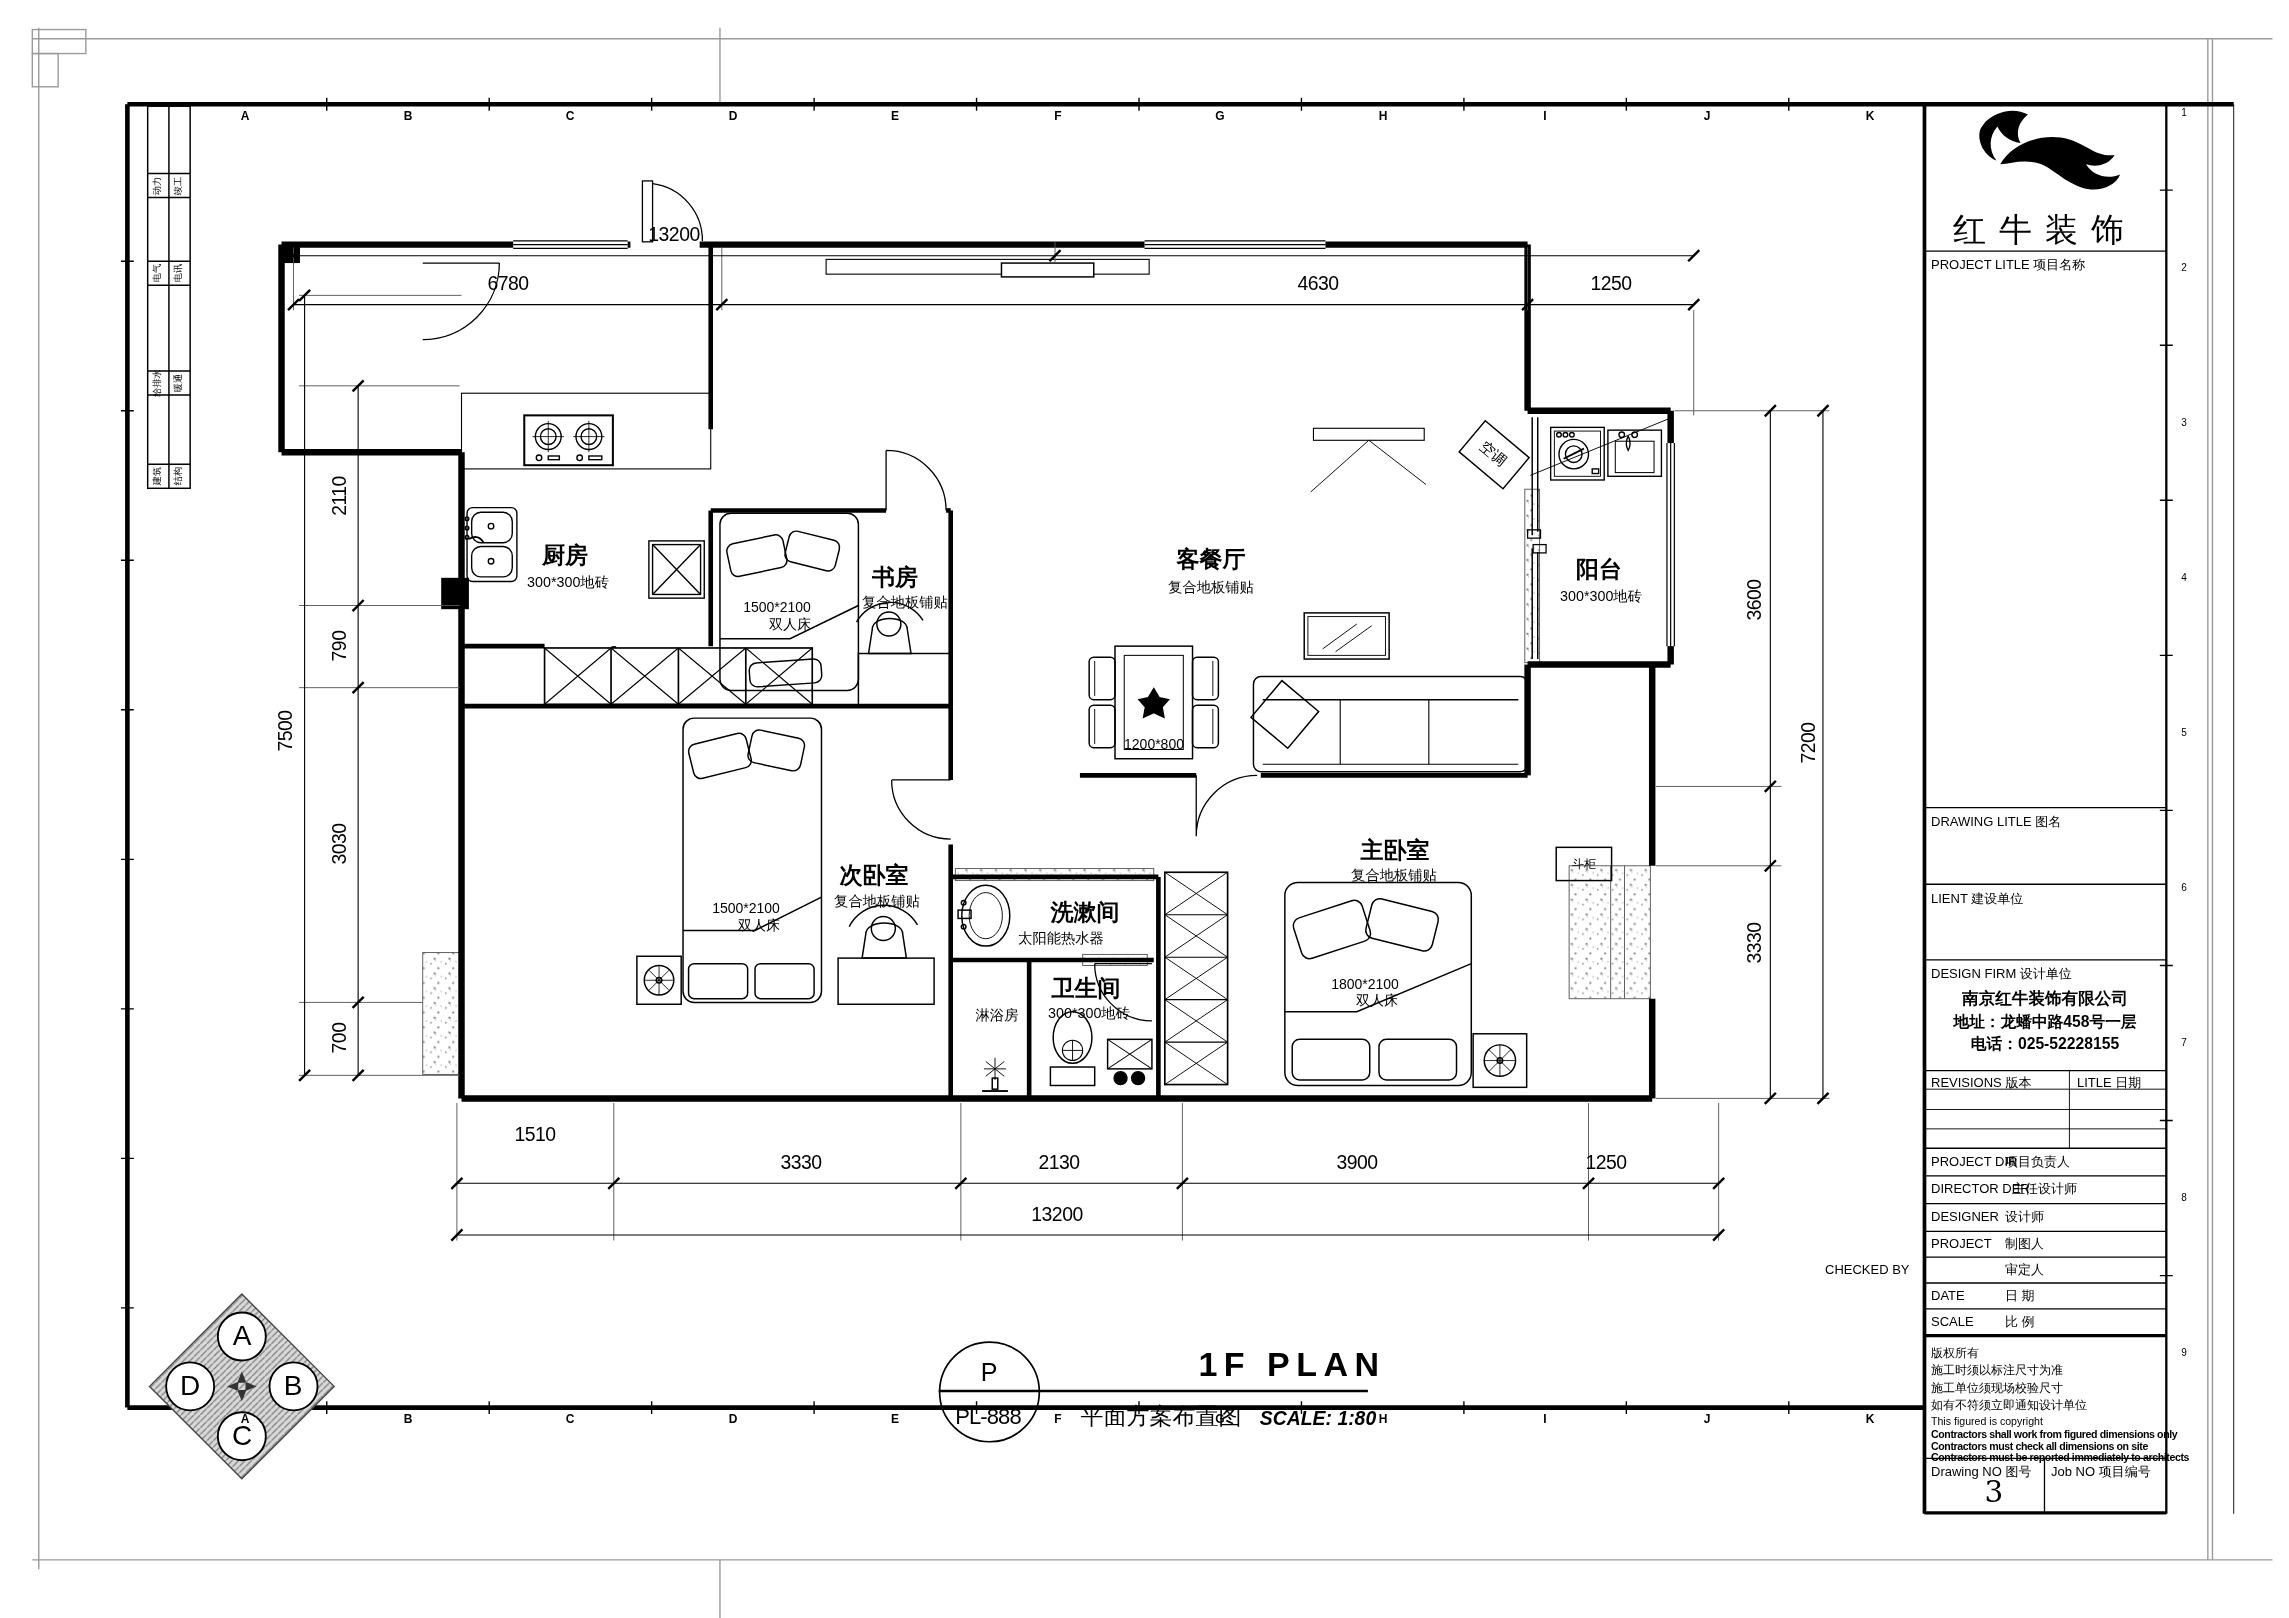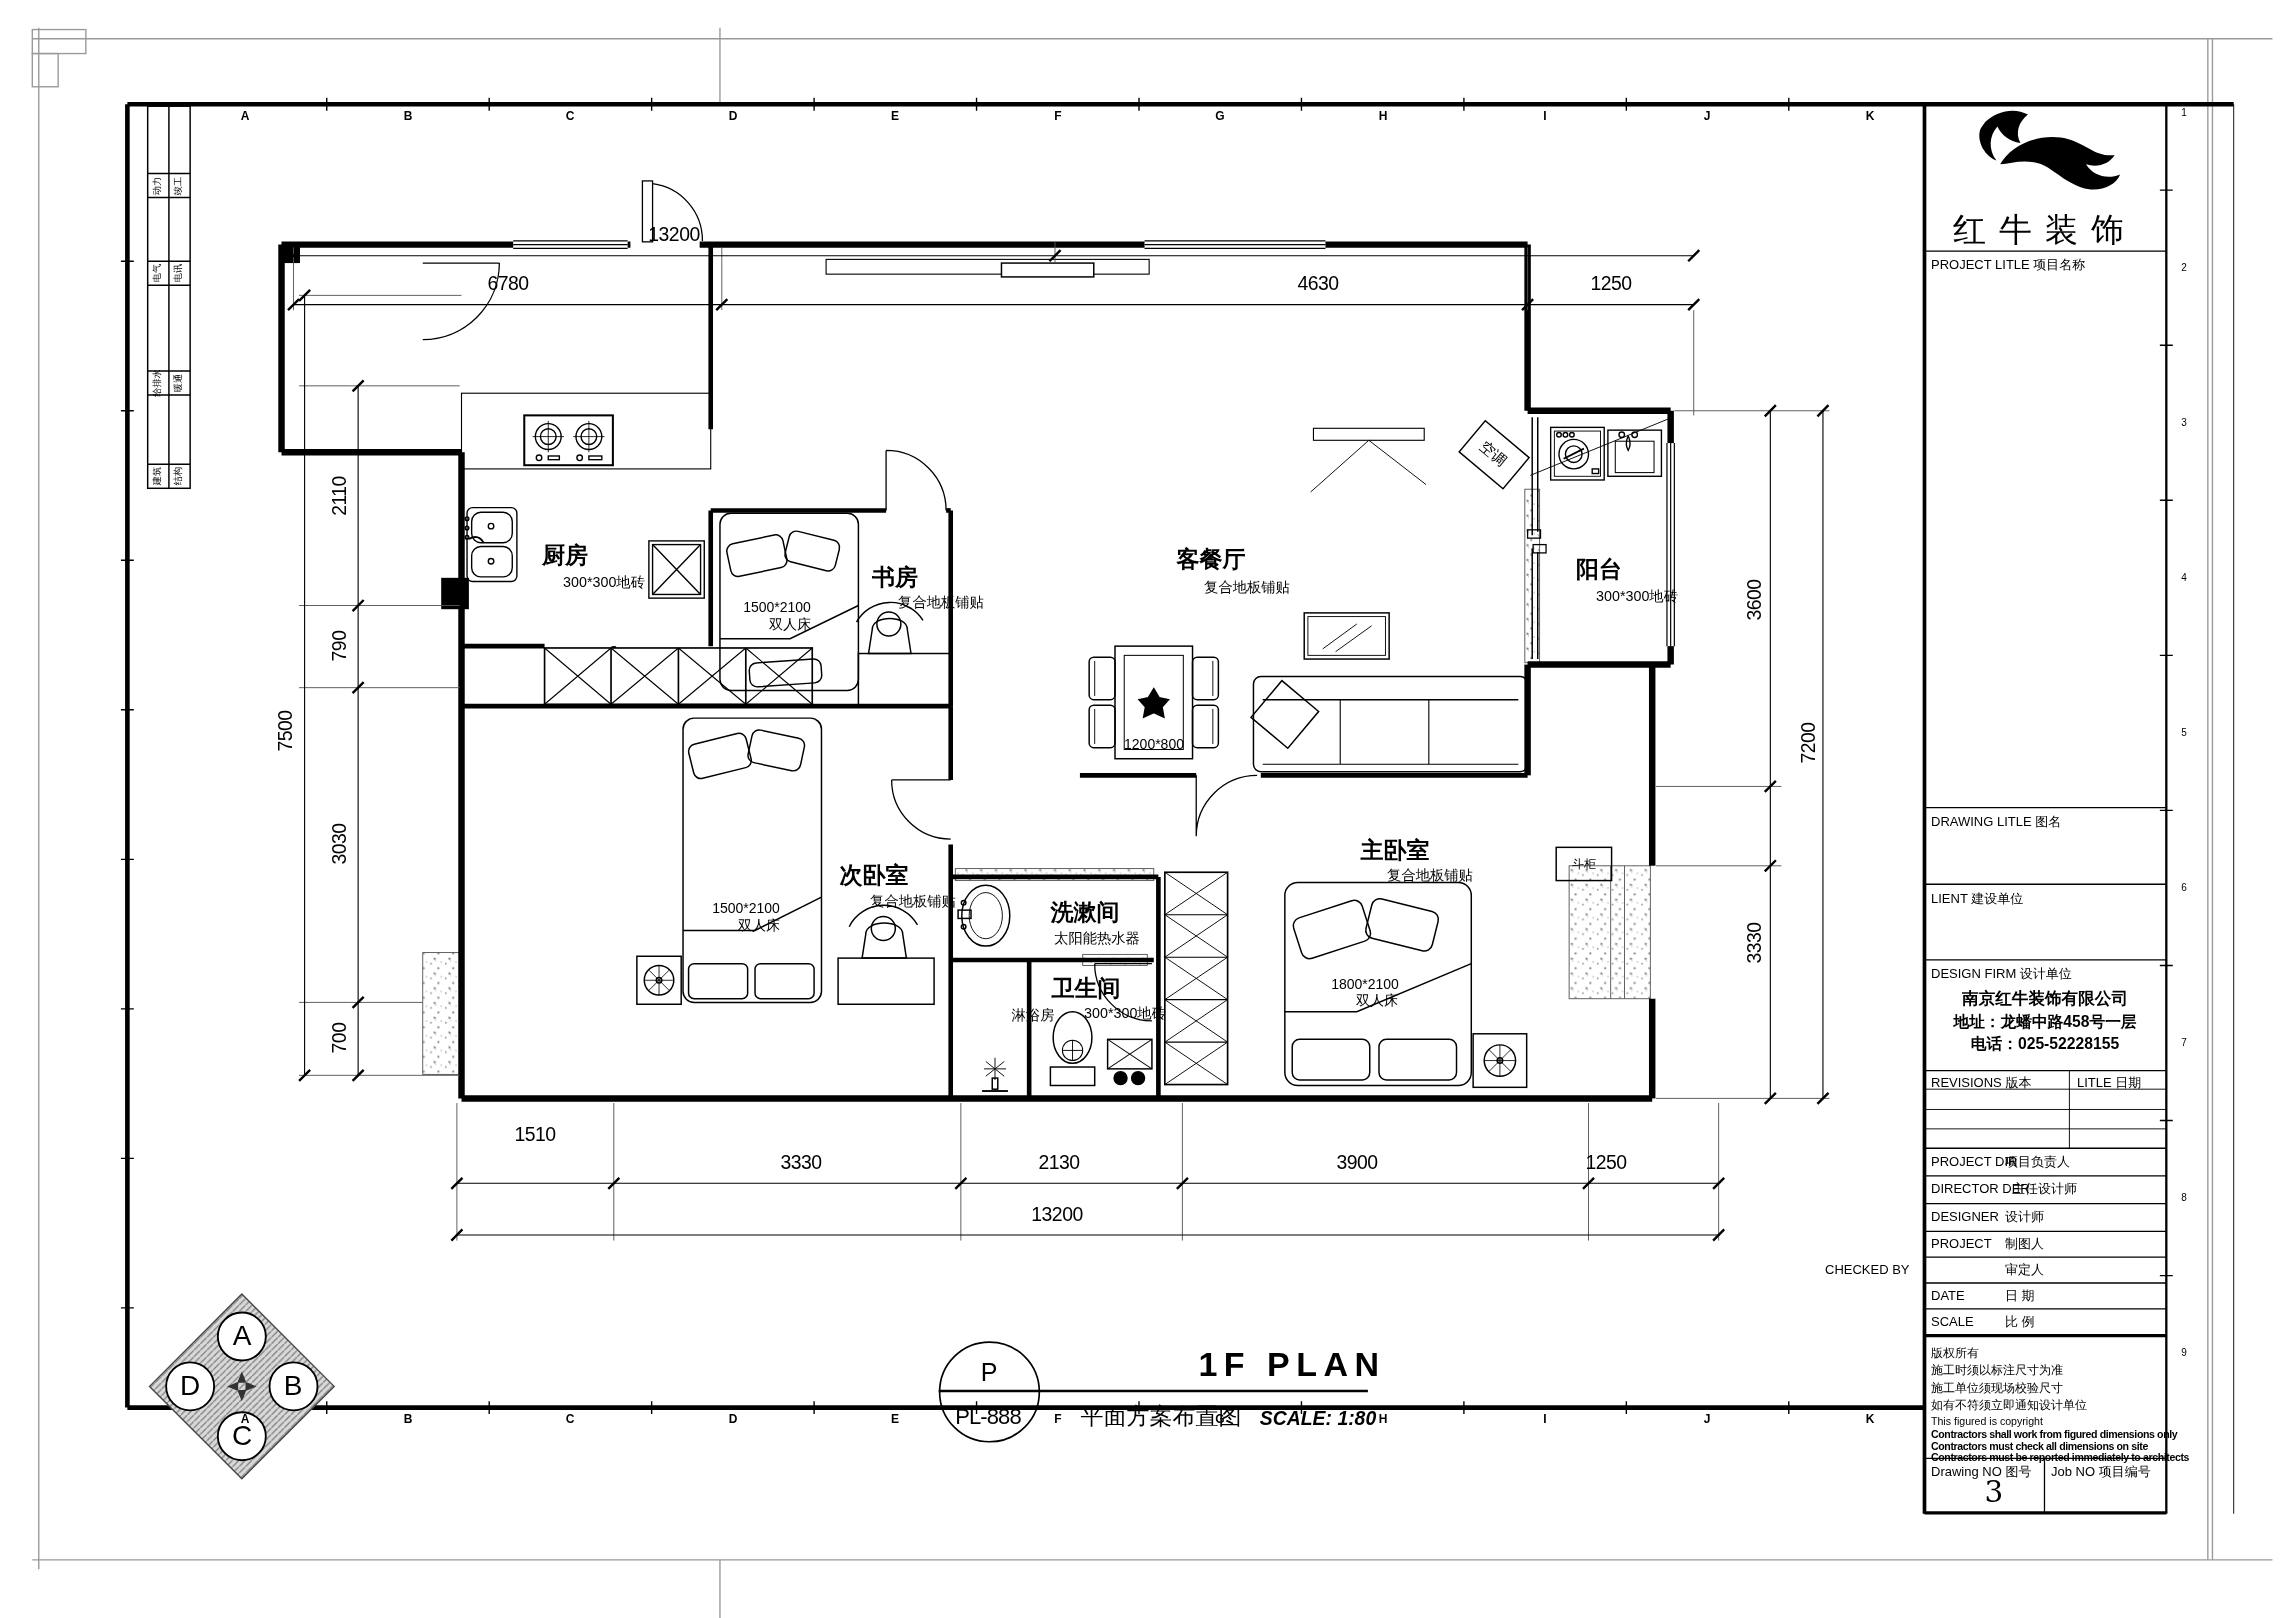--- a/index.html
+++ b/index.html
@@ -3,21 +3,21 @@
 <meta charset="utf-8">
 <style>
   html,body{margin:0;padding:0;background:#fff;}
   .canvas{position:relative;width:2290px;height:1619px;background:#ffffff;
           font-family:"Liberation Sans",sans-serif;overflow:hidden;}
   .t{position:absolute;transform:translate(-50%,-50%);white-space:nowrap;line-height:1;color:#000;}
   .rt{position:absolute;transform:translate(-50%,-50%) rotate(-90deg);white-space:nowrap;line-height:1;color:#000;}
   .la{position:absolute;white-space:nowrap;line-height:1;color:#000;}
   .dim{font-size:19.4px;letter-spacing:-0.5px;}
   .room{font-size:23px;font-weight:700;}
-  .sub{font-size:14.3px;margin-left:36px;}
+  .sub{font-size:14.3px;}
   .bed{font-size:14px;}
   .grid{font-size:12px;font-weight:700;}
   .gnum{font-size:10px;}
   .disc{font-size:9.2px;}
   .tbl{font-size:13px;}
   .note{font-size:10.6px;line-height:1.28;}
   .noteb{font-weight:700;letter-spacing:-0.4px;}
   svg{position:absolute;left:0;top:0;}
 </style>
 </head>

